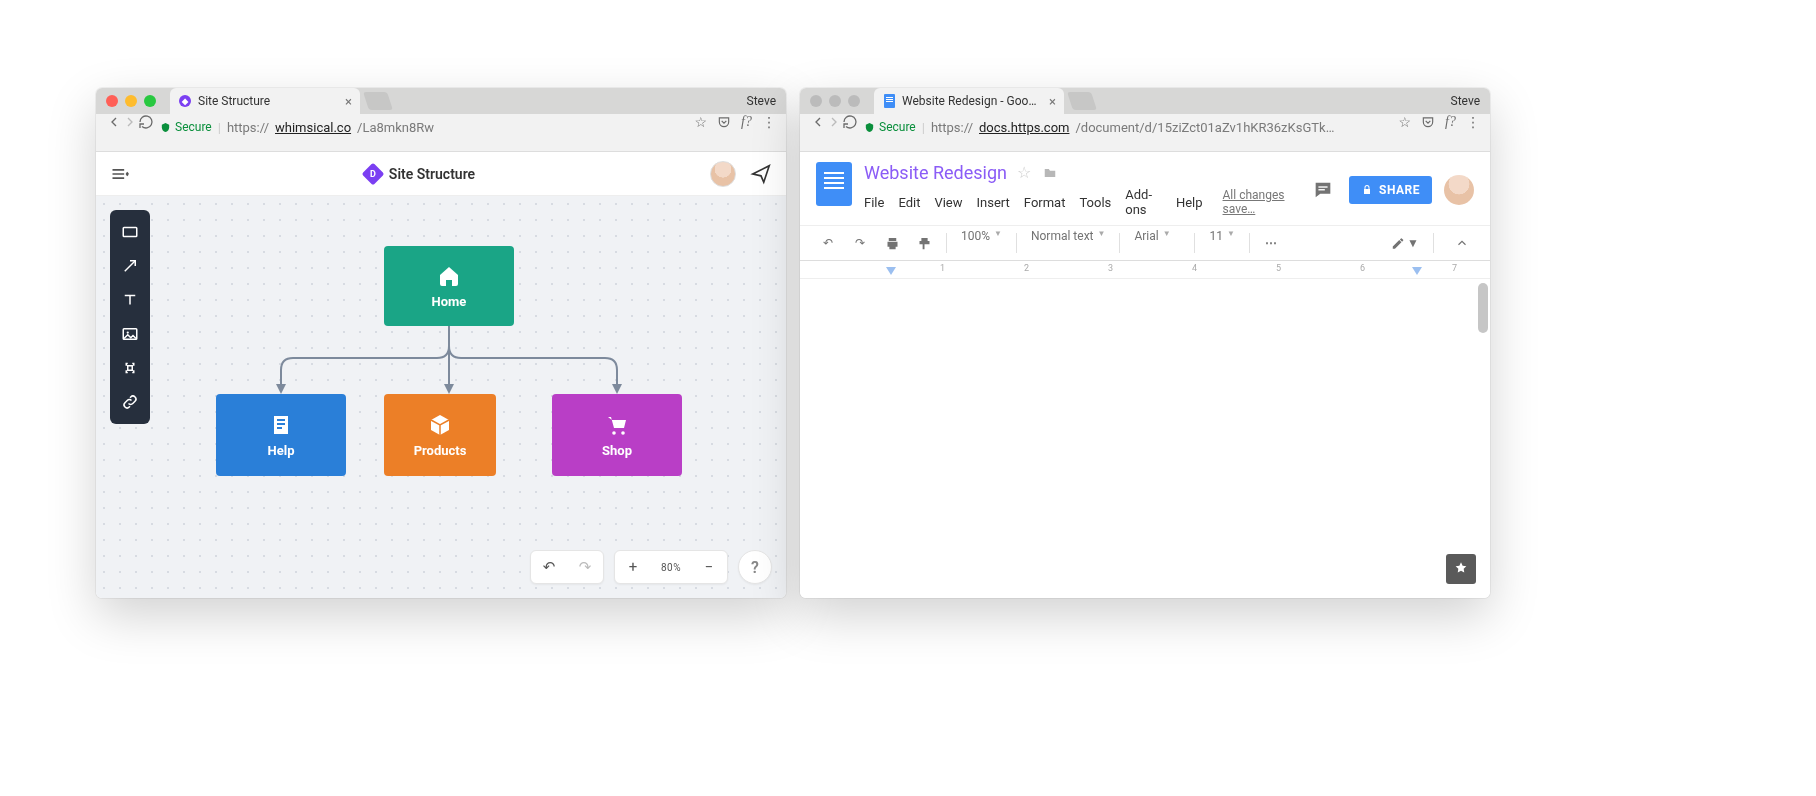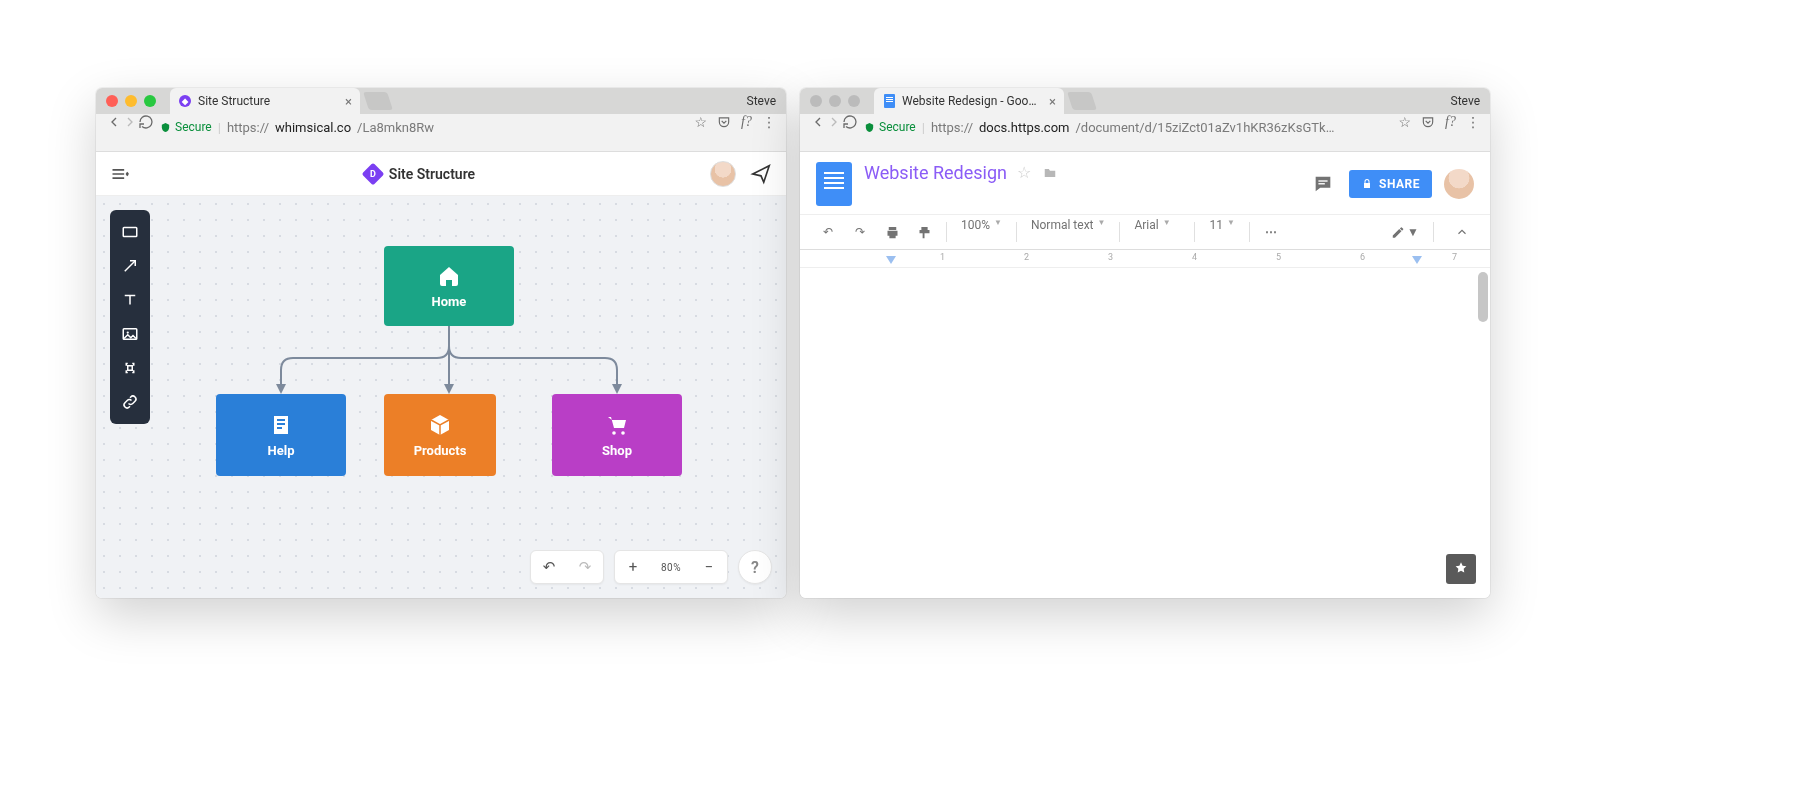--- a/index.html
+++ b/index.html
@@ -32,21 +32,21 @@
   .favicon { width:14px; height:14px; display:flex; align-items:center; justify-content:center; font-size:11px; }
   .newtab { width:24px; height:18px; background:#c7c7c6; border-radius:3px; margin-left:6px; transform:skewX(18deg); }
   .profile-top { margin-left:auto; font-size:12px; color:#333; }
 
   
   .addr { height:38px; background:#f2f2f2; border-bottom:1px solid #ddd; display:flex; align-items:flex-start; padding:0 10px; }
   .navicon { width:16px; color:#6b6b6b; display:flex; align-items:center; justify-content:center; }
   .addr-field { flex:1; display:flex; align-items:center; gap:6px; font-size:13px; color:#333; height:26px; padding:0 6px; border-radius:4px; }
   .secure { color:#0a8f3c; font-size:12px; display:flex; align-items:center; gap:4px; }
   .url-grey{ color:#7a7a7a; }
-  .url-dark{ color:#222; }
+  .url-dark{ color:#222;text-decoration:underline; }
   .addr-icons { display:flex; gap:10px; color:#6b6b6b; align-items:center; }
   .addr-icons span, .addr-icons div { font-size:14px; }
 
   
   .wh-header { height:44px; border-bottom:1px solid #eee; display:flex; align-items:center; padding:0 14px; }
   .hamb { width:20px; color:#555; }
   .wh-title { flex:1; display:flex; align-items:center; justify-content:center; gap:8px; font-size:14px; font-weight:600; color:#333;}
   .wh-diamond { width:16px; height:16px; background:#7b3ff2; transform:rotate(45deg); border-radius:2px; display:flex; align-items:center; justify-content:center;}
   .wh-diamond span{ transform:rotate(-45deg); color:#fff; font-size:9px; font-weight:bold;}
   .avatar { width:26px; height:26px; border-radius:50%; background: radial-gradient(circle at 50% 30%, #f3d9c8 0 40%, #e8c2a6 41% 100%); border:1px solid #ddd; margin-right:14px;}
@@ -371,20 +371,31 @@
     <div class="gd-title-area">
       <div class="gd-title-row">
         <span class="gd-title">Website Redesign</span>
         <span class="star">☆</span>
         <span class="folder">
             <svg width="18" height="14" viewBox="0 0 24 24" fill="#b7b7b7">
               <path d="M3 5h7l2 3h9v11H3z"></path>
             </svg>
           </span>
       </div>
+      <div class="gd-menus">
+        <span>File</span>
+        <span>Edit</span>
+        <span>View</span>
+        <span>Insert</span>
+        <span>Format</span>
+        <span>Tools</span>
+        <span>Add-ons</span>
+        <span>Help</span>
+        <span class="saved">All changes save…</span>
+      </div>
     </div>
     <div class="gd-right">
       <div class="comment-ic">
           <svg viewBox="0 0 24 24" width="22" height="22" fill="#737373">
             <path d="M4 4h16v12H9l-5 4V4z"></path>
             <rect x="7" y="8" width="10" height="1.5" fill="#fff"></rect>
             <rect x="7" y="11" width="7" height="1.5" fill="#fff"></rect>
           </svg>
         </div>
       <div class="sharebtn">

